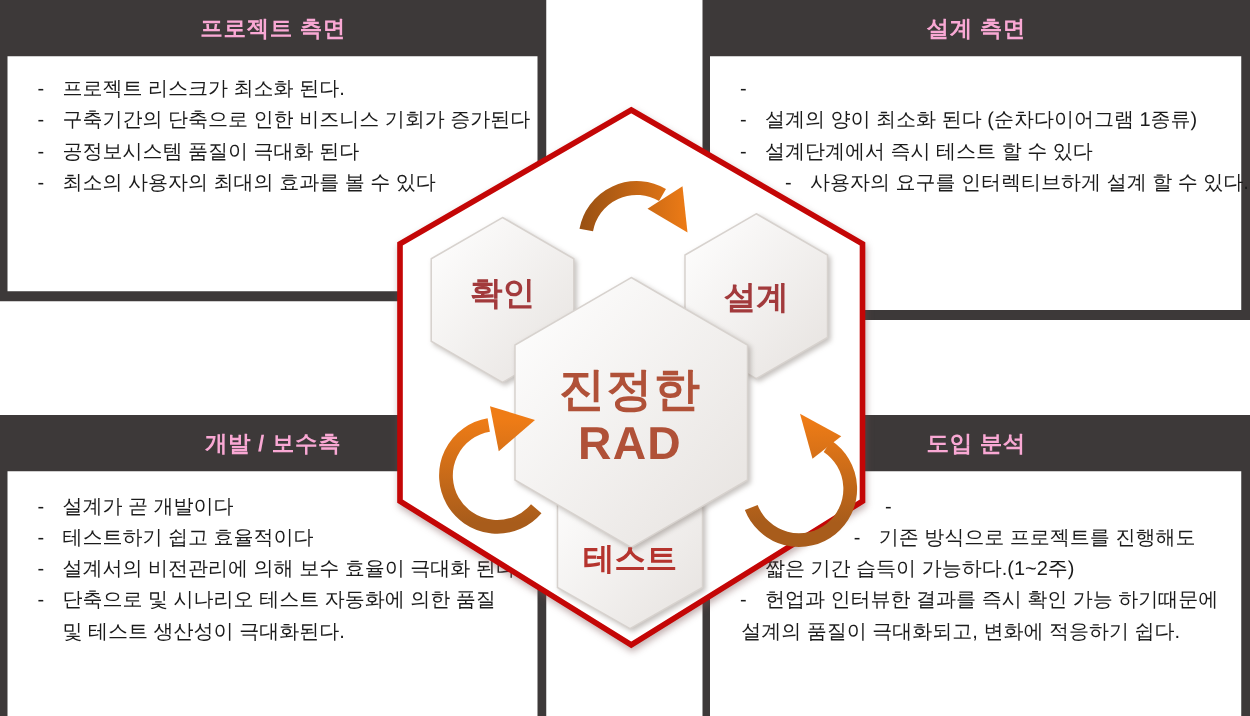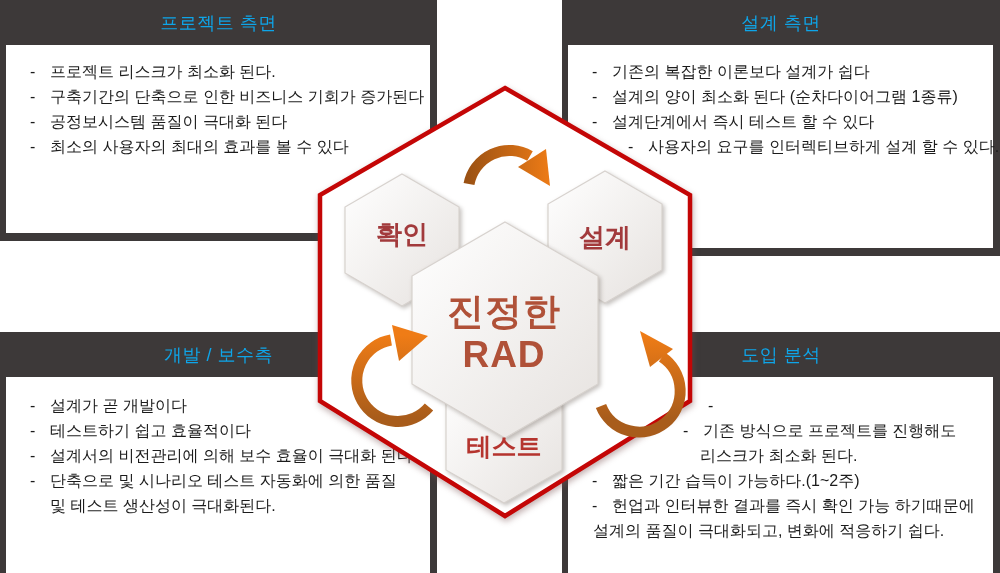--- a/index.html
+++ b/index.html
@@ -4,21 +4,21 @@
 <style>
   html,body{margin:0;padding:0;background:#fff;}
   #stage{
     position:relative;width:1000px;height:573px;overflow:hidden;background:#ffffff;
     font-family:"Liberation Sans","DejaVu Sans",sans-serif;
   }
   
   .box{position:absolute;background:#3d3939;}
   .box-header{
     height:45px;display:flex;align-items:center;justify-content:center;
-    color:#0ea5e9;font-weight:normal;font-size:18px;letter-spacing:.5px;
+    color:#f9a8d4;font-weight:bold;font-size:18px;letter-spacing:.5px;
   }
   .box-content{
     position:absolute;left:6px;right:7px;top:45px;bottom:8px;background:#ffffff;
     font-size:16px;color:#1b1b1b;padding:14px 6px 0 24px;box-sizing:border-box;
   }
   .box-content.pad16{padding-top:16px;}
   .line{display:flex;line-height:25px;white-space:nowrap;}
   .dash{width:20px;flex:none;}
   .ind1{margin-left:1px;flex-direction:column;}
   .ind36{margin-left:36px;}
@@ -71,21 +71,20 @@
     </div>
   </div>
 
   <div class="box" id="panel-design">
     <div class="box-header">
       <span>설계 측면</span>
     </div>
     <div class="box-content">
       <div class="line">
           <span class="dash">-</span>
-          <span>기존의 복잡한 이론보다 설계가 쉽다</span>
         </div>
       <div class="line">
           <span class="dash">-</span>
           <span>설계의 양이 최소화 된다 (순차다이어그램 1종류)</span>
         </div>
       <div class="line">
           <span class="dash">-</span>
           <span>설계단계에서 즉시 테스트 할 수 있다</span>
         </div>
       <div class="line ind36">
@@ -127,24 +126,20 @@
     <div class="box-header">
       <span>도입 분석</span>
     </div>
     <div class="box-content pad16">
       <div class="line ind116">
           <span class="dash">-</span>
         </div>
       <div class="line ind91">
           <span class="dash">-</span>
           <span>기존 방식으로 프로젝트를 진행해도</span>
-        </div>
-      <div class="line ind88">
-          <span class="dash"></span>
-          <span>리스크가 최소화 된다.</span>
         </div>
       <div class="line">
           <span class="dash">-</span>
           <span>짧은 기간 습득이 가능하다.(1~2주)</span>
         </div>
       <div class="line">
           <span class="dash">-</span>
           <span>헌업과 인터뷰한 결과를 즉시 확인 가능 하기때문에</span>
         </div>
       <div class="line ind1">

